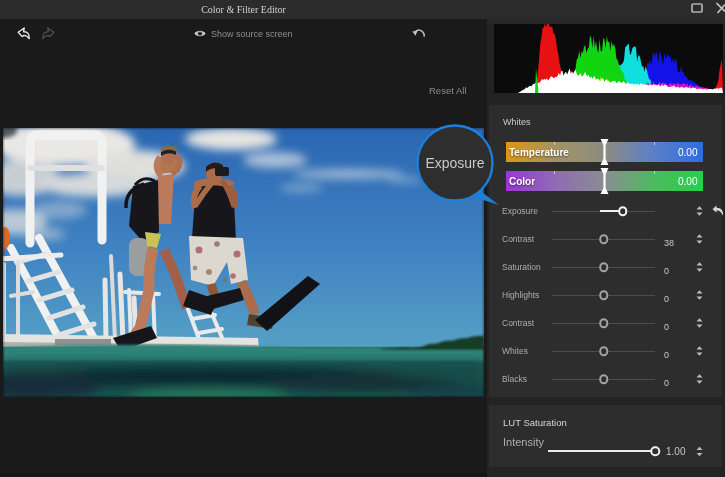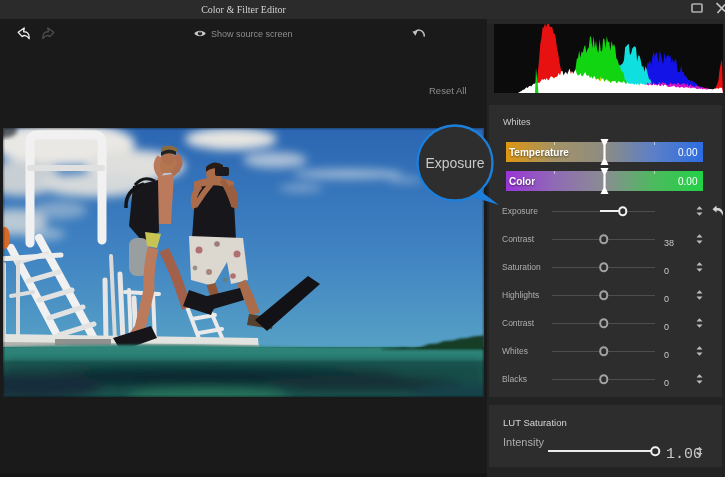--- a/index.html
+++ b/index.html
@@ -296,21 +296,21 @@
         </svg>
       </div>
     </div>
   </div>
 
 <div class="abs box" style="left:489px;top:405px;width:233px;height:62px;"></div>
 <div class="abs" style="left:503px;top:417px;color:#d6d6d6;font-size:9.5px;">LUT Saturation</div>
 <div class="abs" style="left:503px;top:436px;color:#adadad;font-size:11px;">Intensity</div>
 <div class="abs" style="left:548px;top:450px;width:107px;height:2px;background:#ececec;"></div>
 <div class="abs" style="left:655px;top:451px;width:5.5px;height:5.5px;border:2px solid #f2f2f2;border-radius:50%;background:#2d2d2d;transform:translate(-50%,-50%);"></div>
-<div class="abs" style="left:666px;top:446px;color:#c8c8c8;font-size:15px;font-family:Liberation Mono, monospace;">1.00</div>
+<div class="abs" style="left:666px;top:446px;color:#c8c8c8;font-size:10px;">1.00</div>
 <svg class="abs" style="left:696px;top:446px" width="7" height="11" viewBox="0 0 7 11">
   <path d="M0.5 4 L3.5 0.8 L6.5 4 Z" fill="#bdbdbd"></path>
   <path d="M0.5 7 L3.5 10.2 L6.5 7 Z" fill="#bdbdbd"></path>
 </svg>
 
 <svg class="abs" style="left:413px;top:121px;z-index:60" width="95" height="92" viewBox="0 0 95 92">
   <polygon points="46,54 86,84 54,74" fill="#1b7fdb"></polygon>
   <circle cx="42" cy="42" r="37.5" fill="#2e2e2e" stroke="#1b7fdb" stroke-width="2.4"></circle>
   <text x="42" y="47" text-anchor="middle" font-size="14" fill="#c9c9c9" font-family="Liberation Sans">Exposure</text>
 </svg>

